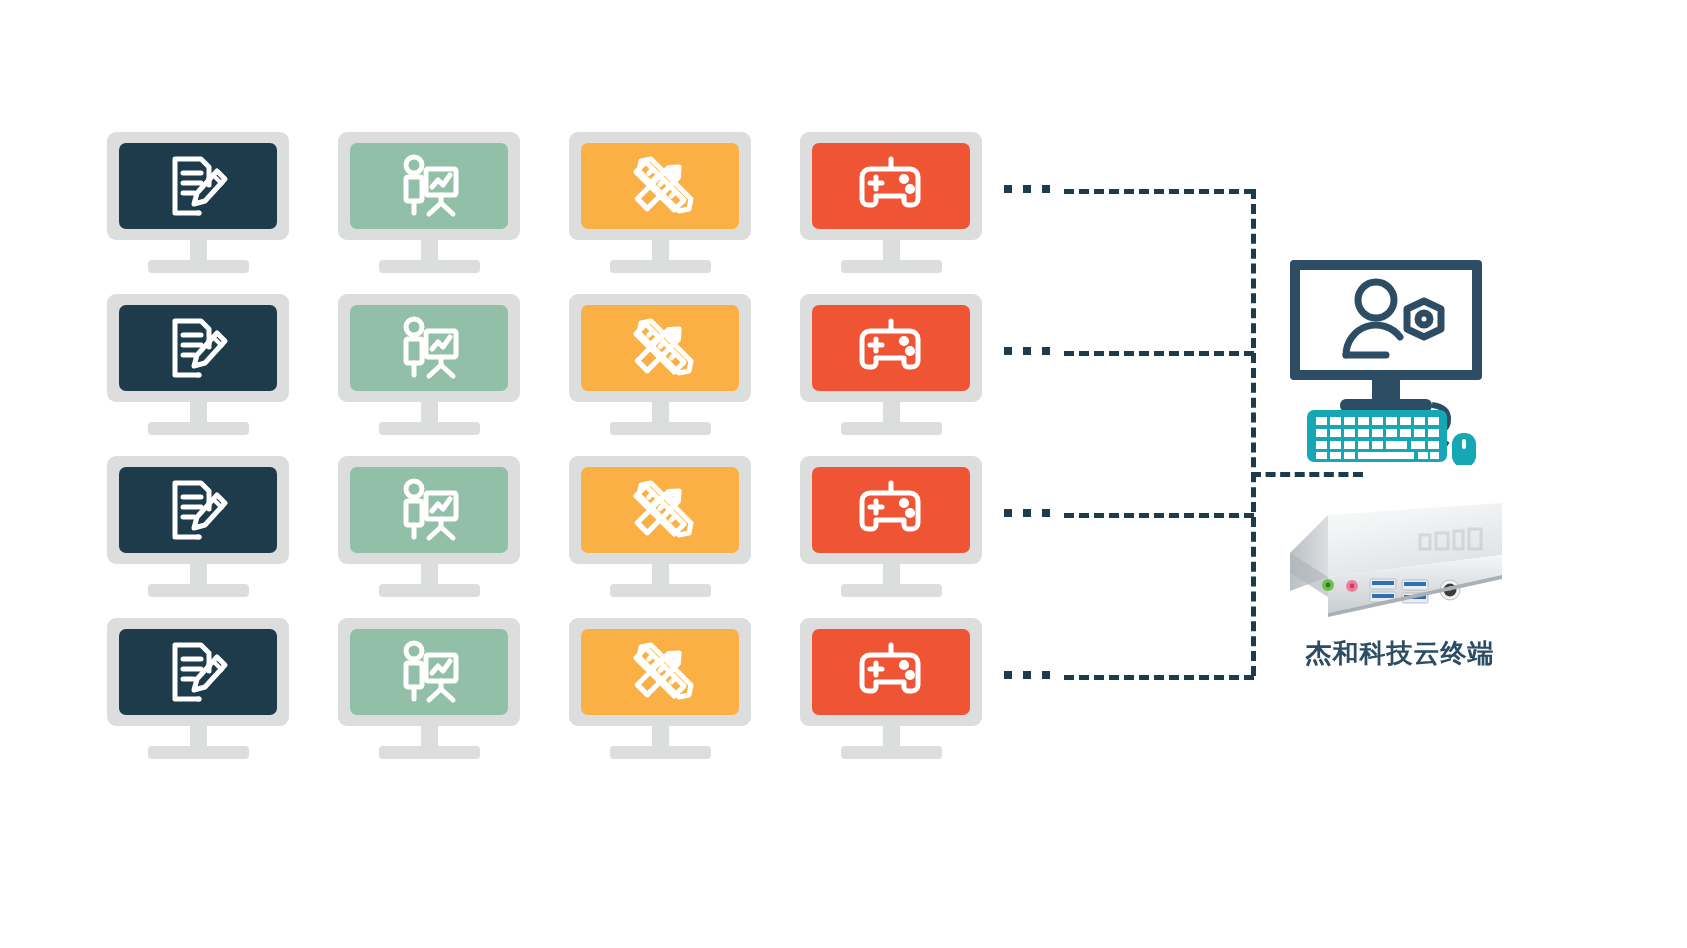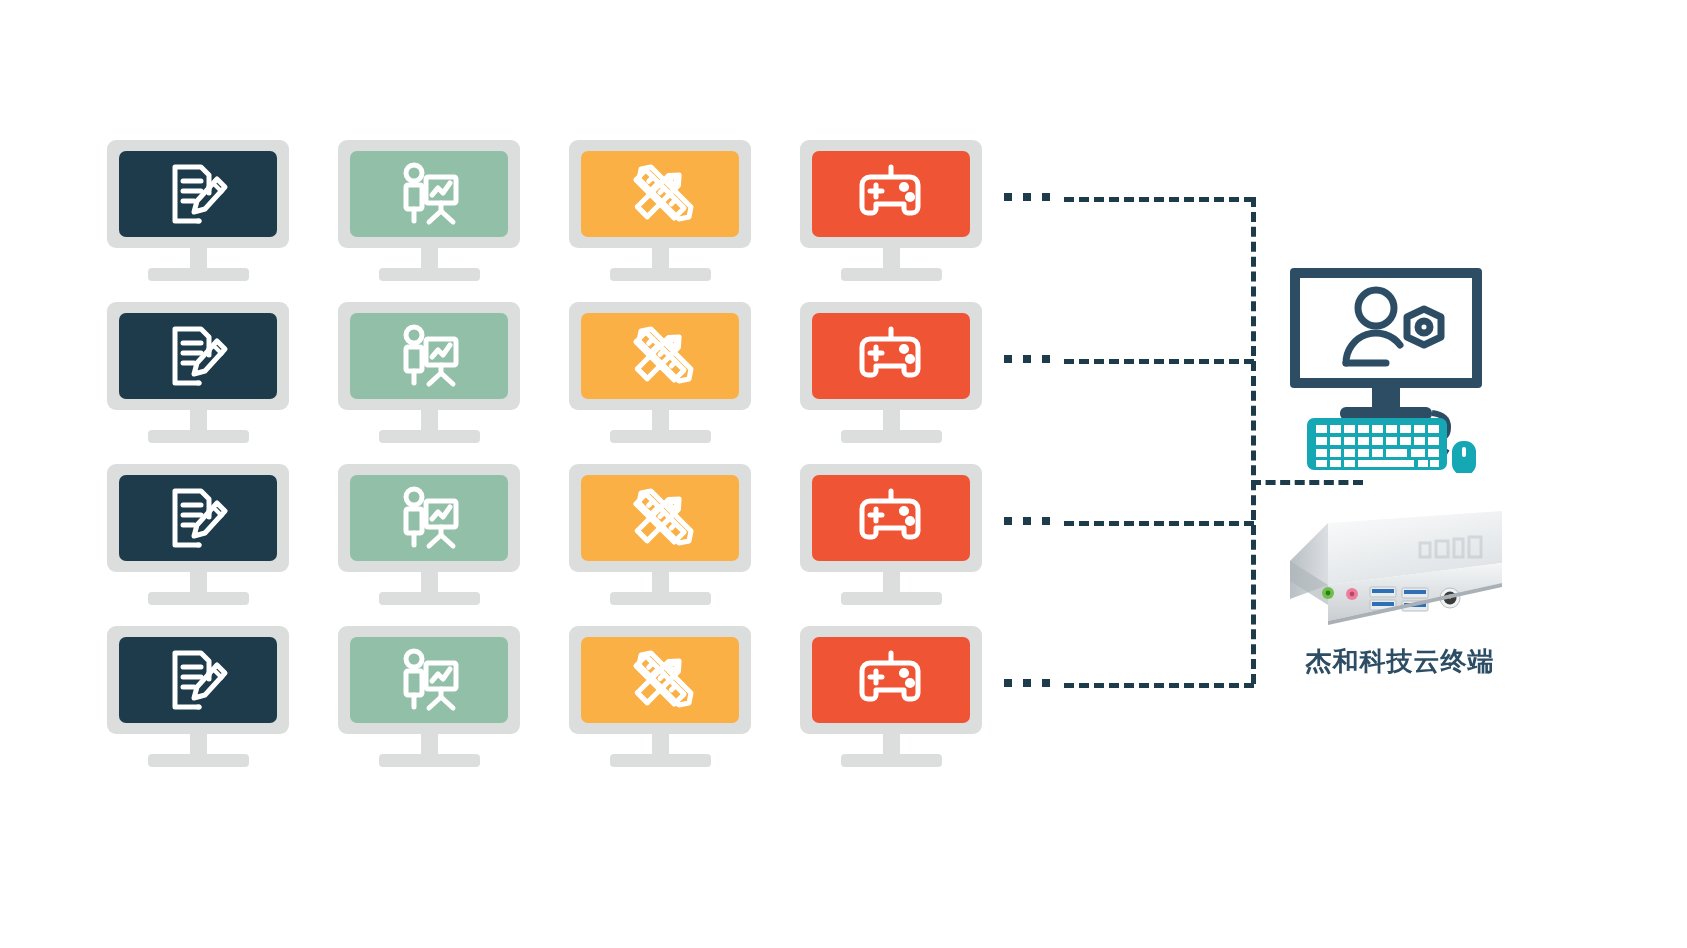--- a/index.html
+++ b/index.html
@@ -1,20 +1,20 @@
 <!DOCTYPE html>
 <html><head>
 <meta charset="utf-8">
 <style>
   html,body{margin:0;padding:0;background:#ffffff;}
   body{
     width:1687px;height:948px;overflow:hidden;position:relative;
     font-family:"Liberation Sans","DejaVu Sans",sans-serif;
   }
-  #stage{position:absolute;left:0;top:8px;width:1687px;height:828px;}
+  #stage{position:absolute;left:0;top:0;width:1687px;height:828px;}
 
   
   .client{position:absolute;width:182px;height:140px;}
   .client .bezel{
     position:absolute;left:0;top:0;width:182px;height:108px;
     background:#dcdddd;border-radius:9px;
   }
   .client .screen{
     position:absolute;left:12px;top:11px;width:158px;height:86px;
     border-radius:7px;display:flex;align-items:center;justify-content:center;

